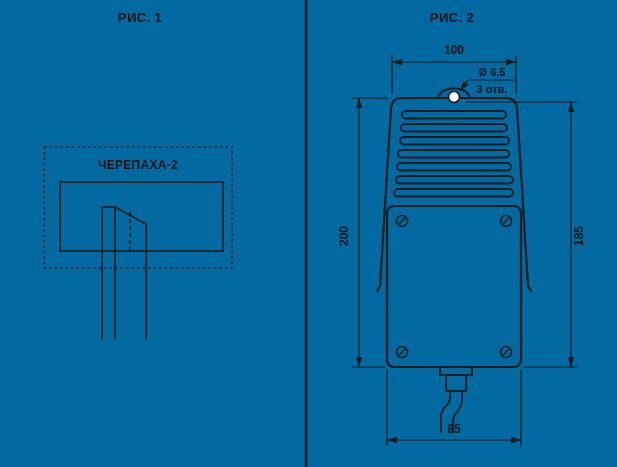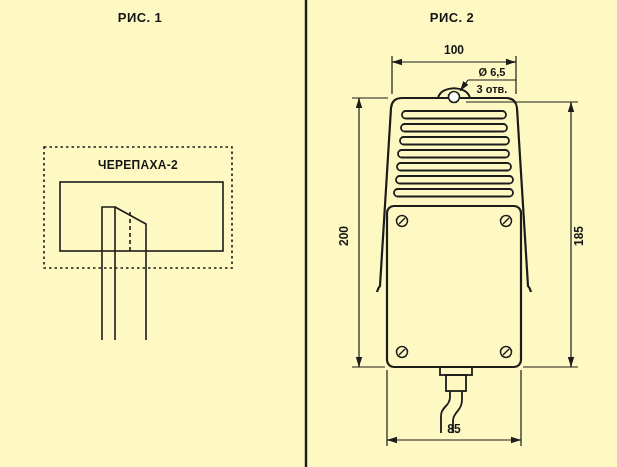--- a/index.html
+++ b/index.html
@@ -1,19 +1,19 @@
 <!DOCTYPE html>
 <html><head>
 <meta charset="utf-8">
 <style>
   html,body { margin:0; padding:0; background:#ffffff; }
   .canvas {
     position:relative;
     width:617px; height:467px;
-    background:#fef9c3;
+    background:#0369a1;
     overflow:hidden;
     font-family:"Liberation Sans", sans-serif;
   }
   svg { display:block; }
   .t-title { font:bold 13px "Liberation Sans", sans-serif; fill:#141414; letter-spacing:.4px; }
   .t-label { font:bold 12px "Liberation Sans", sans-serif; fill:#141414; letter-spacing:.3px; }
   .t-dim   { font:bold 12px "Liberation Sans", sans-serif; fill:#141414; }
   .t-note  { font:bold 11px "Liberation Sans", sans-serif; fill:#141414; }
 </style>
 </head>

